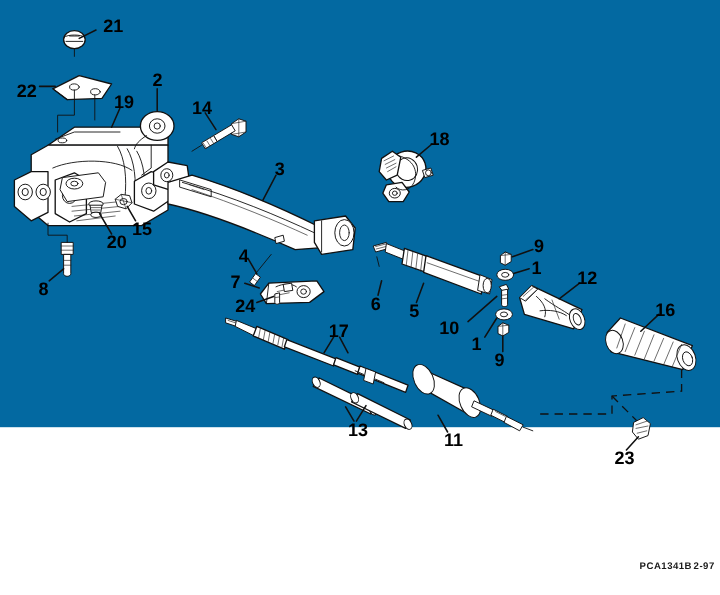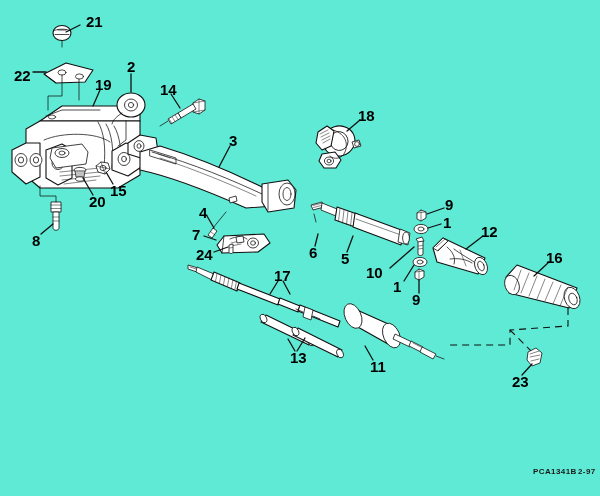--- a/index.html
+++ b/index.html
@@ -11,22 +11,22 @@
   body {
     width: 600px;
     height: 496px;
     font-family: "Liberation Sans", sans-serif;
     overflow: hidden;
     position: relative;
   }
   #diagram-root {
     position: relative;
     width: 600px;
-    height: 496px;
-    background: #5eead4;
+    height: 356px;
+    background: #0369a1;
   }
   svg#parts-svg {
     position: absolute;
     top: 0;
     left: 0;
     width: 600px;
     height: 496px;
     display: block;
   }
   .ln-thin {

